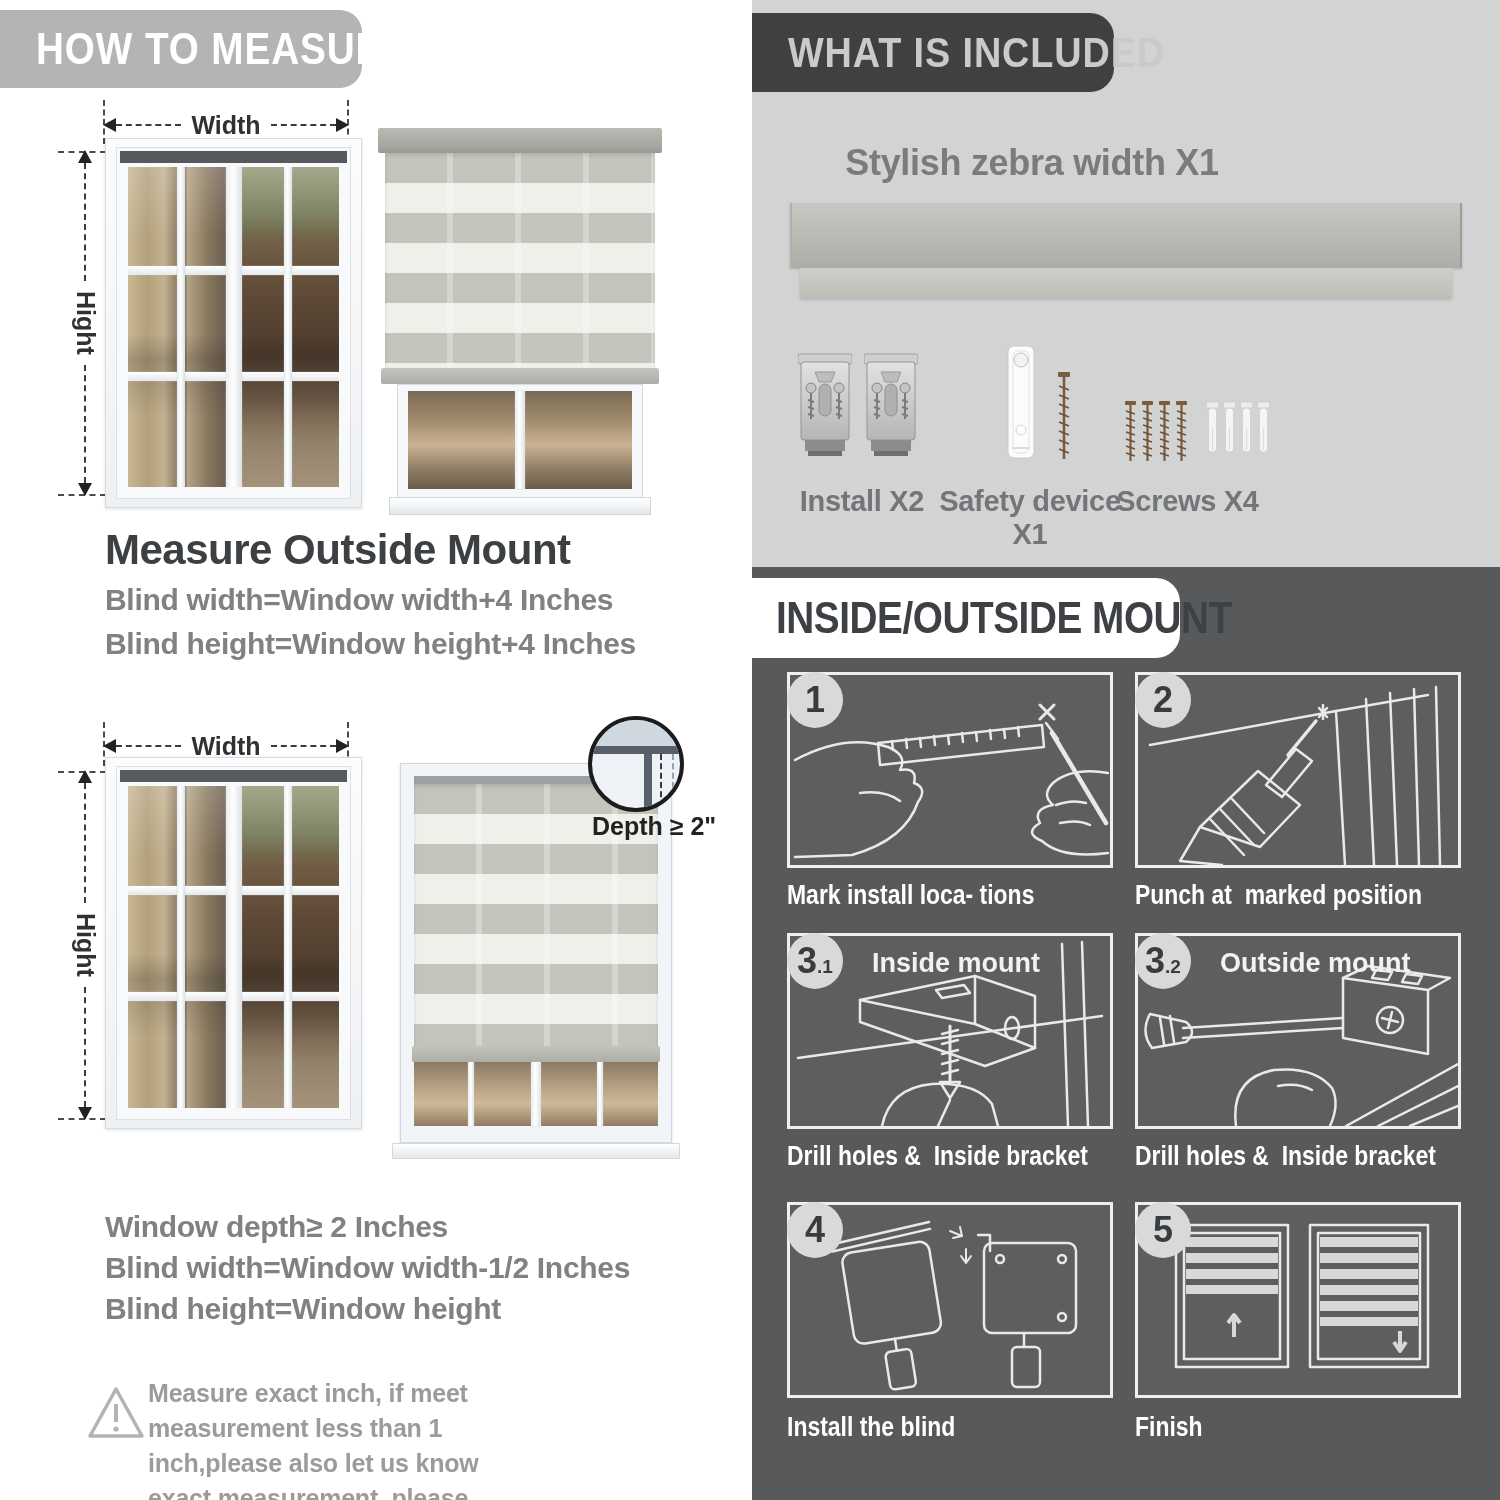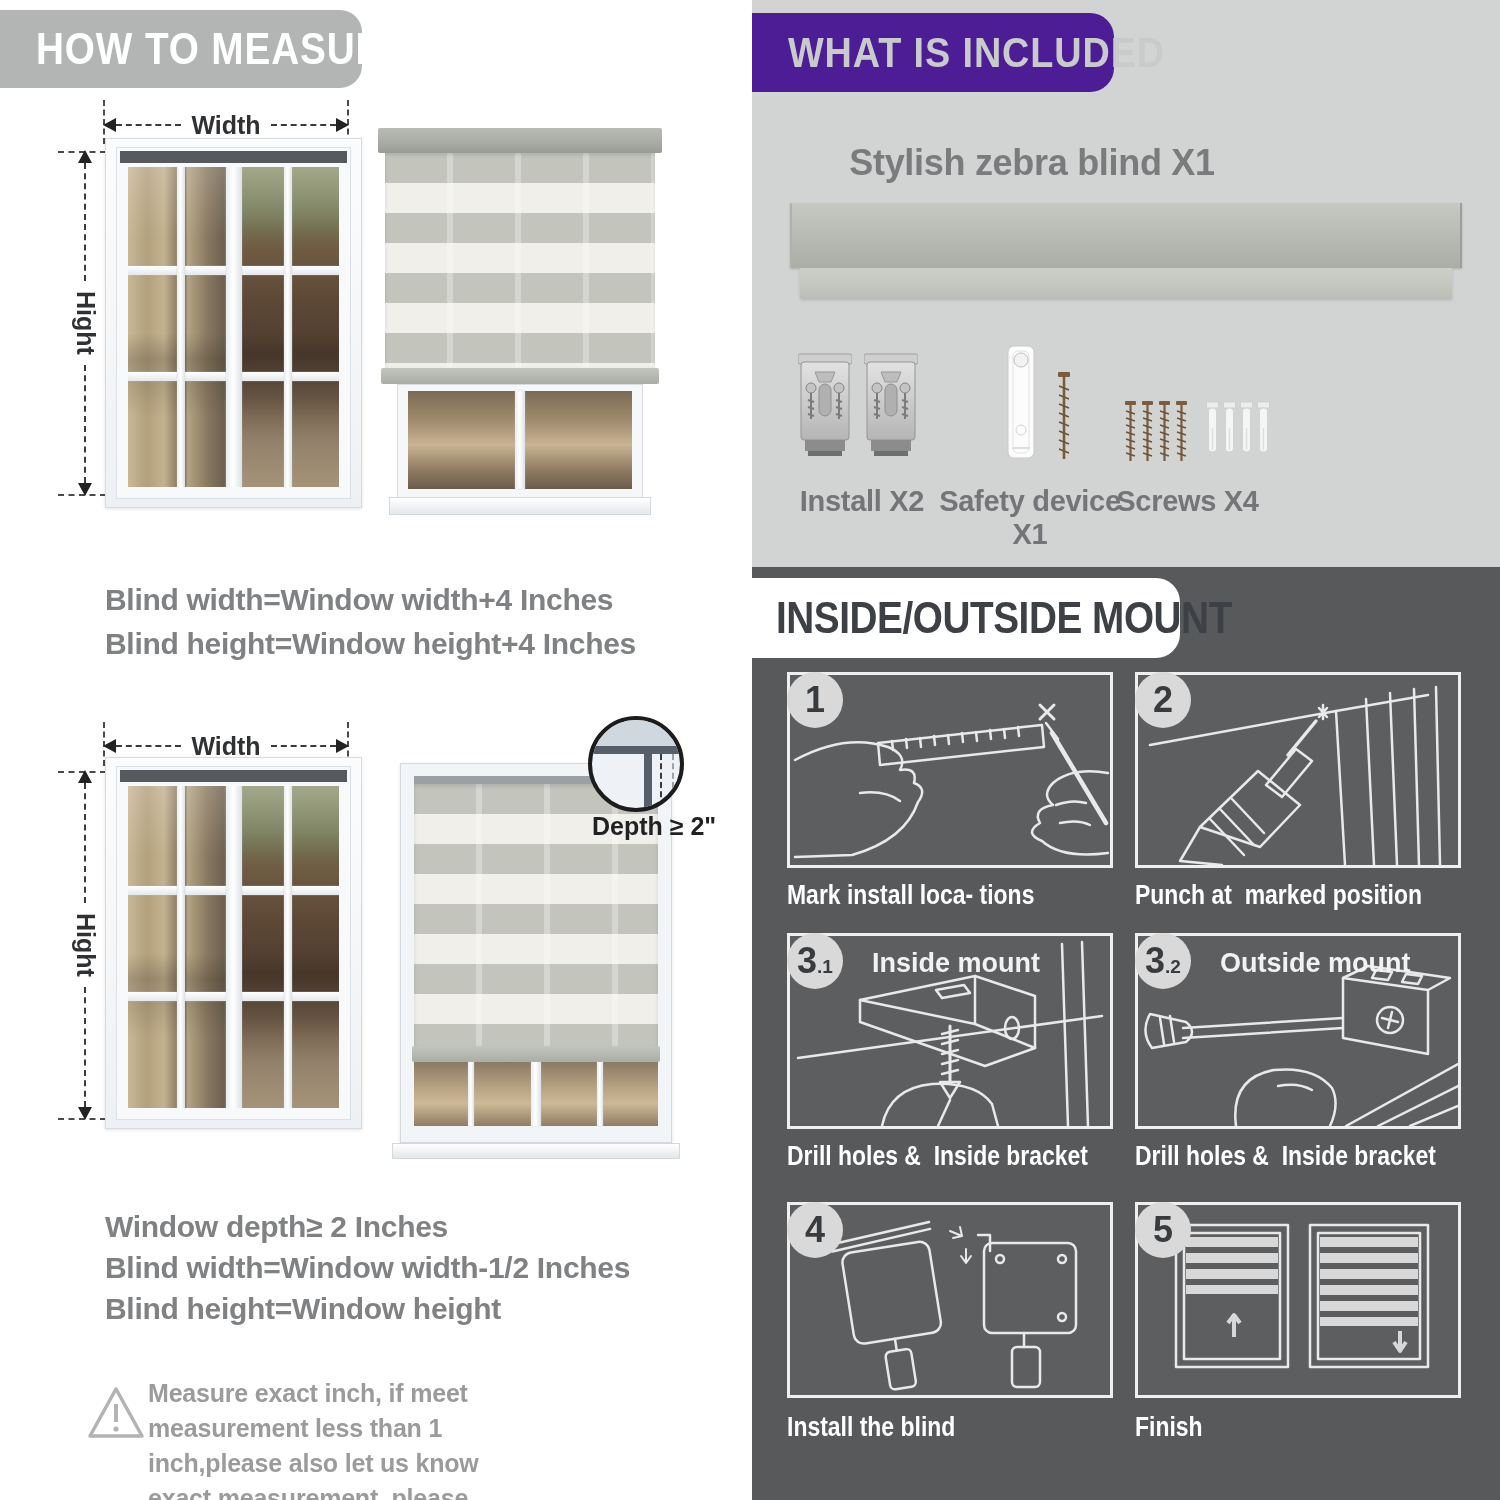--- a/index.html
+++ b/index.html
@@ -63,21 +63,21 @@
 
   
   .depth-circle{width:96px;height:96px;border:4px solid #1c1c1c;border-radius:50%;background:#eef2f6;overflow:hidden;}
   .depth-lbl{font-size:25px;font-weight:bold;color:#1f2123;white-space:nowrap;}
 
   
   .warn-text{font-size:25px;font-weight:bold;color:#9b9b9b;line-height:35px;letter-spacing:-.2px;}
 
   
   .panel-top{left:752px;top:0;width:748px;height:567px;background:#d2d3d3;}
-  .pill-incl{position:absolute;left:0;top:13px;width:362px;height:79px;background:#4c1d95;border-radius:0 24px 24px 0;
+  .pill-incl{position:absolute;left:0;top:13px;width:362px;height:79px;background:#404040;border-radius:0 24px 24px 0;
              display:flex;align-items:center;padding-left:36px;}
   .pill-incl span{font-size:43px;font-weight:bold;color:#c9cbcb;letter-spacing:1px;}
   .incl-title{position:absolute;left:80px;top:142px;width:400px;text-align:center;
               font-size:36px;font-weight:bold;color:#797b7d;letter-spacing:-.3px;}
   .headrail{position:absolute;left:38px;top:203px;width:672px;height:65px;
             background:linear-gradient(180deg,#c6c9c1,#b7bab2 55%,#abaea6);
             border-left:2px solid #b0b3ab;border-right:2px solid #9da09a;box-shadow:0 1px 2px rgba(0,0,0,.18);}
   .headrail2{position:absolute;left:48px;top:268px;width:652px;height:30px;
             background:linear-gradient(180deg,#cdd0c8,#bcbfb7);box-shadow:0 2px 3px rgba(0,0,0,.15);}
   .item-label{position:absolute;top:485px;font-size:29px;font-weight:bold;color:#737578;text-align:center;letter-spacing:-.3px;}
@@ -145,20 +145,21 @@
 
   <div class="abs cassette" style="left:378px;top:128px;width:284px;height:25px;"></div>
   <div class="abs zfabric" style="left:385px;top:153px;width:270px;height:215px;"></div>
   <div class="abs brail" style="left:381px;top:368px;width:278px;height:16px;"></div>
   <div class="abs underwin" style="left:397px;top:384px;width:246px;height:114px;">
     <div class="uglass"></div>
     <div class="mull" style="left:calc(50% - 5px);top:6px;bottom:8px;width:10px;"></div>
   </div>
   <div class="abs sillbar" style="left:389px;top:497px;width:262px;height:18px;"></div>
 
+  <div class="abs sec-title" style="left:105px;top:526px;">Measure Outside Mount</div>
   <div class="abs formula" style="left:105px;top:583px;">Blind width=Window width+4 Inches</div>
   <div class="abs formula" style="left:105px;top:627px;">Blind height=Window height+4 Inches</div>
 
   <div class="abs tickv" style="left:103px;top:722px;height:44px;"></div>
   <div class="abs tickv" style="left:347px;top:722px;height:44px;"></div>
   <div class="abs dimw" style="left:103px;top:733px;width:246px;">
     <div class="tri tri-l"></div>
     <div class="dash"></div>
     <span class="lbl">Width</span>
     <div class="dash"></div>
@@ -220,21 +221,21 @@
     <path d="M31,7 L57,54 L5,54 Z" fill="none" stroke="#b3b3b3" stroke-width="3.5" stroke-linejoin="round"></path>
     <line x1="31" y1="22" x2="31" y2="40" stroke="#b3b3b3" stroke-width="4"></line>
     <circle cx="31" cy="47" r="2.6" fill="#b3b3b3"></circle>
   </svg>
   <div class="abs warn-text" style="left:148px;top:1376px;width:352px;">Measure exact inch, if meet measurement less than 1 inch,please also let us know exact measurement, please do not leave it</div>
 
   <div class="abs panel-top">
     <div class="pill-incl">
       <span class="cond">WHAT IS INCLUDED</span>
     </div>
-    <div class="incl-title">Stylish zebra blind X1</div>
+    <div class="incl-title">Stylish zebra width X1</div>
 
     <div class="headrail"></div>
     <div class="headrail2"></div>
 
     <div class="abs" style="left:46px;top:350px;display:flex;gap:12px;">
       <svg width="54" height="108" viewBox="0 0 54 108">
         <defs>
             <linearGradient id="bg1" x1="0" y1="0" x2="0" y2="1">
           <stop offset="0" stop-color="#e2e2e2"></stop>
               <stop offset="1" stop-color="#b5b5b5"></stop>

